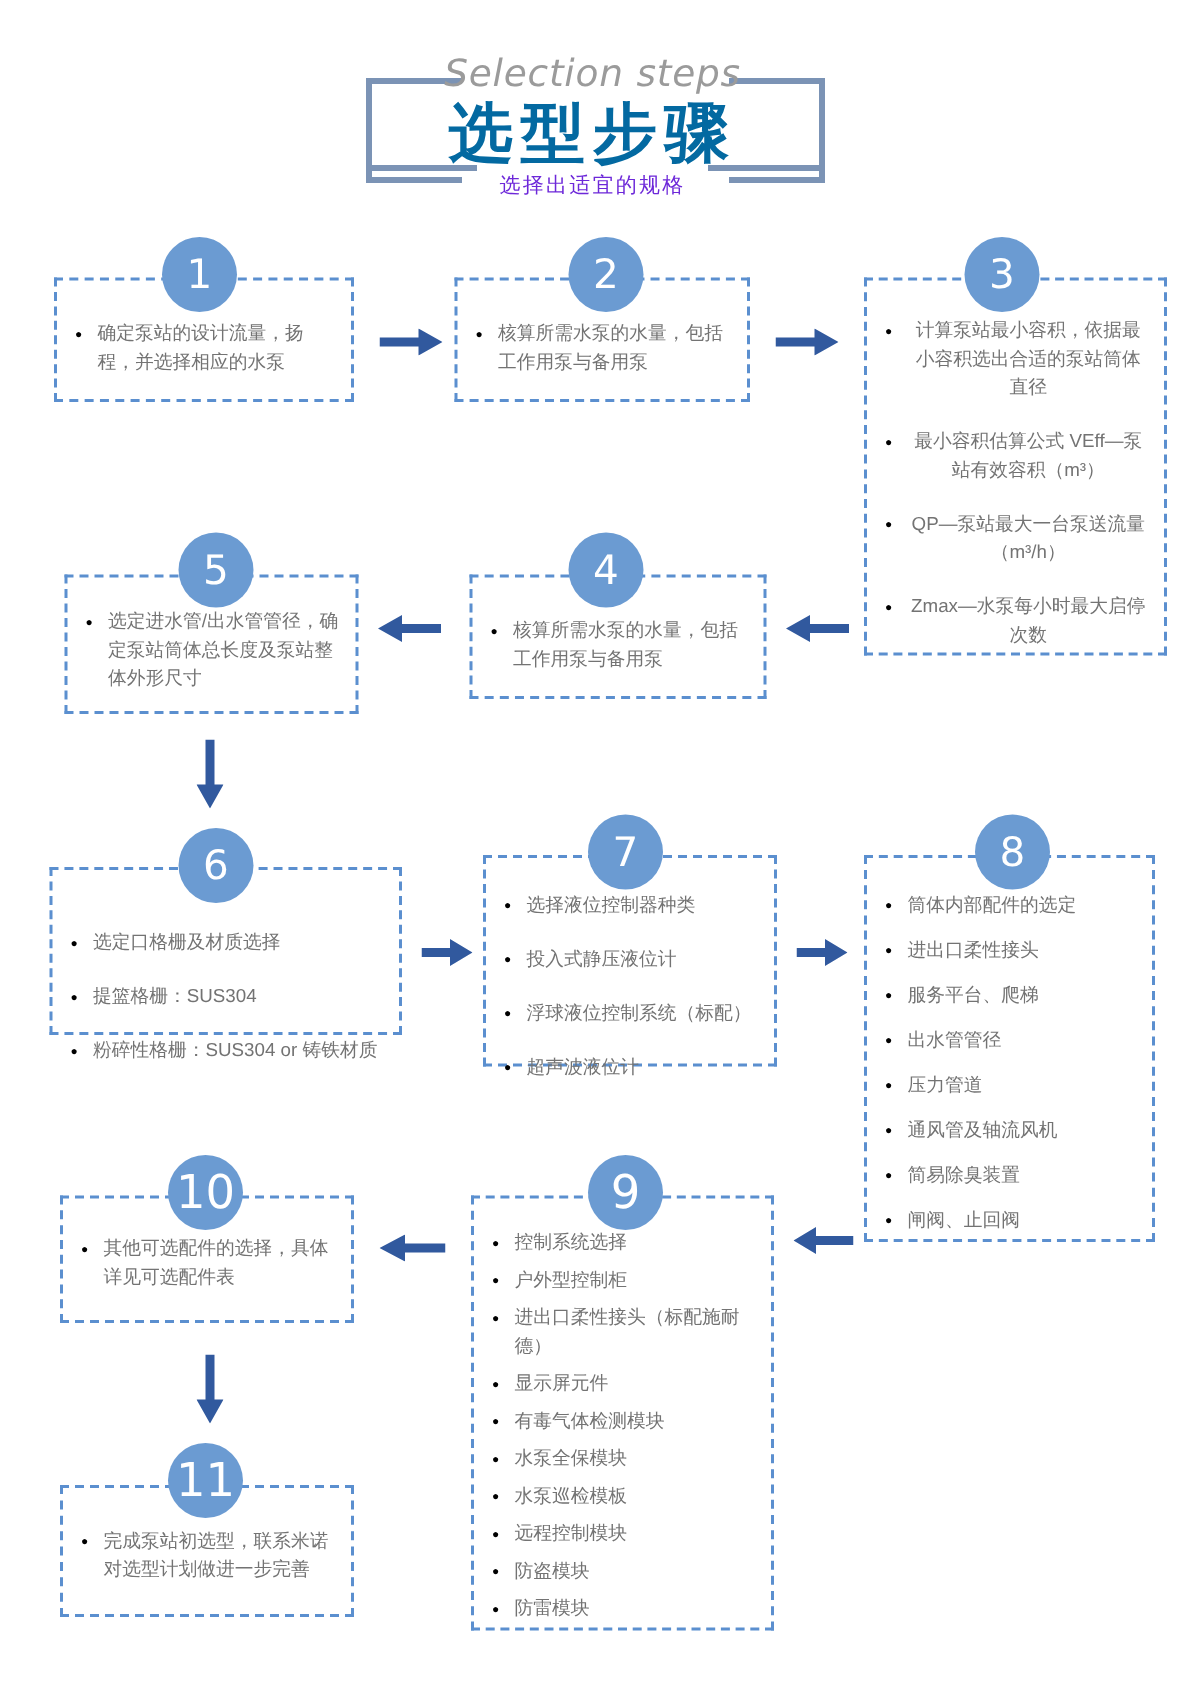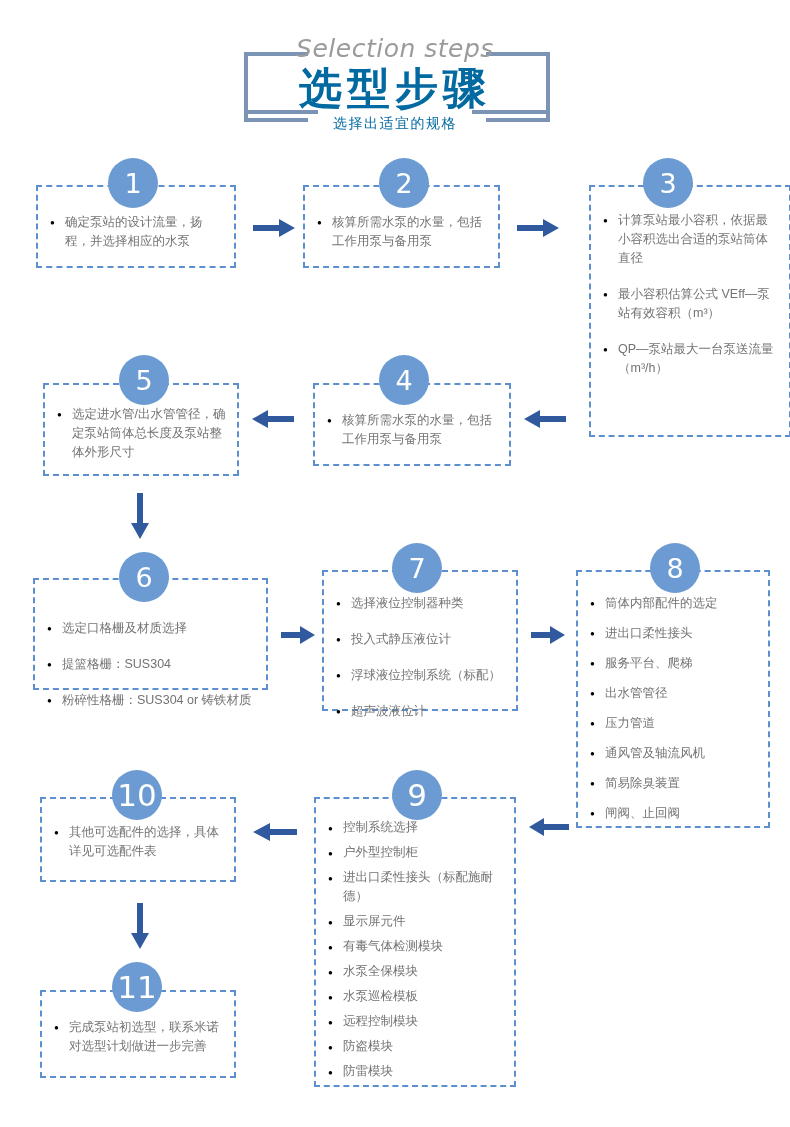--- a/index.html
+++ b/index.html
@@ -86,21 +86,21 @@
     font-weight: 700;
     color: #0369a1;
     letter-spacing: 5px;
   }
   #title-sub {
     position: absolute;
     left: 0; top: 115px;
     width: 790px;
     text-align: center;
     font-size: 14px;
-    color: #0369a1;
+    color: #6d28d9;
     letter-spacing: 1.5px;
   }
 
   
   .step-box {
     position: absolute;
     border: 2px dashed #5b8fcf;
     box-sizing: border-box;
     background: transparent;
   }
@@ -140,21 +140,21 @@
   }
   .bullets li:before {
     content: "\25CF";
     position: absolute;
     left: 0;
     top: 0px;
     font-size: 8px;
     line-height: 19px;
     color: #000;
   }
-  .bullets.tight li { margin-bottom: 6px; font-family: Liberation Mono, monospace; }
+  .bullets.tight li { margin-bottom: 6px; }
   .bullets.loose li { margin-bottom: 17px; }
 
   
   .arrow {
     position: absolute;
     z-index: 3;
   }
   .arrow svg { display: block; }
 </style>
 </head>
@@ -181,25 +181,26 @@
 </div>
 
 <div class="step-circle" style="left:379px; top:158px;">2</div>
 <div class="step-box" style="left:303px; top:185px; width:197px; height:83px;">
   <ul class="bullets" style="top:26px;">
     <li>核算所需水泵的水量，包括工作用泵与备用泵</li>
   </ul>
 </div>
 
 <div class="step-circle" style="left:643px; top:158px;">3</div>
-<div class="step-box" style="left:589px; top:185px; width:202px; height:252px;">
+<div class="step-box" style="left:576px; top:185px; width:202px; height:252px;text-align:center;">
   <ul class="bullets loose" style="top:24px;">
     <li>计算泵站最小容积，依据最小容积选出合适的泵站筒体直径</li>
     <li>最小容积估算公式 VEff—泵站有效容积（m³）</li>
     <li>QP—泵站最大一台泵送流量（m³/h）</li>
+    <li>Zmax—水泵每小时最大启停次数</li>
   </ul>
 </div>
 
 <div class="step-circle" style="left:379px; top:355px;">4</div>
 <div class="step-box" style="left:313px; top:383px; width:198px; height:83px;">
   <ul class="bullets" style="top:26px;">
     <li>核算所需水泵的水量，包括工作用泵与备用泵</li>
   </ul>
 </div>
 

